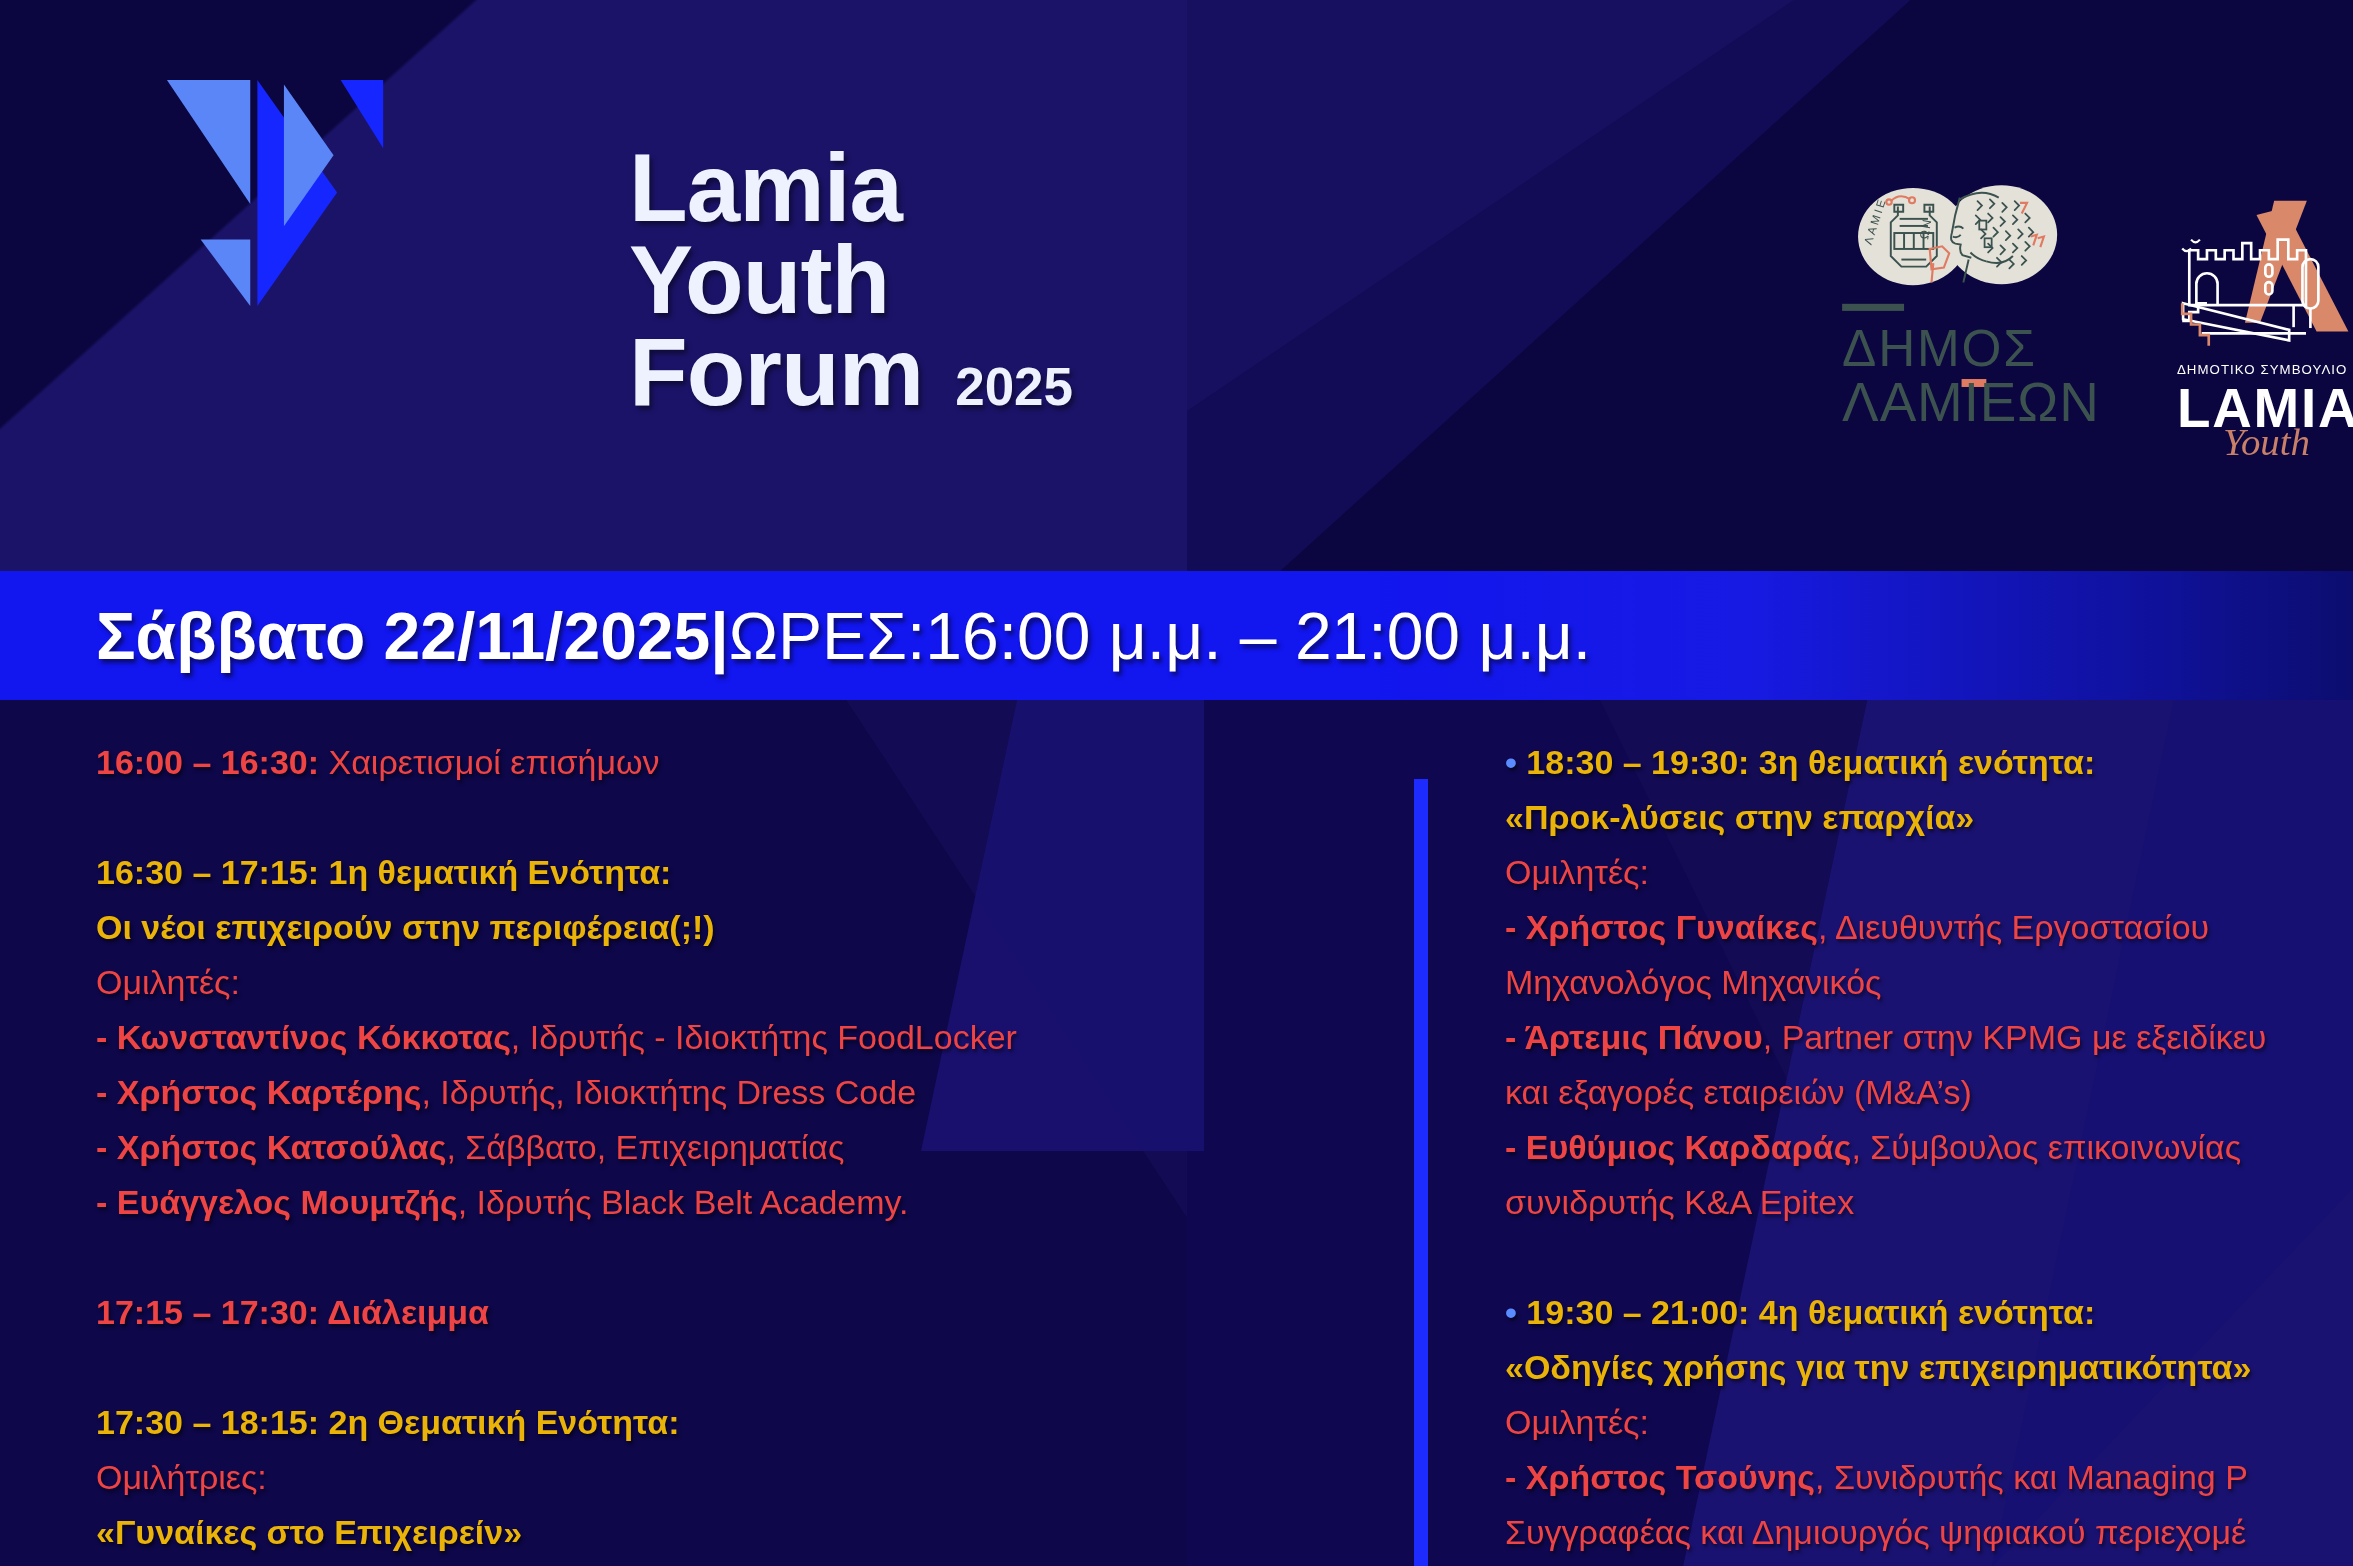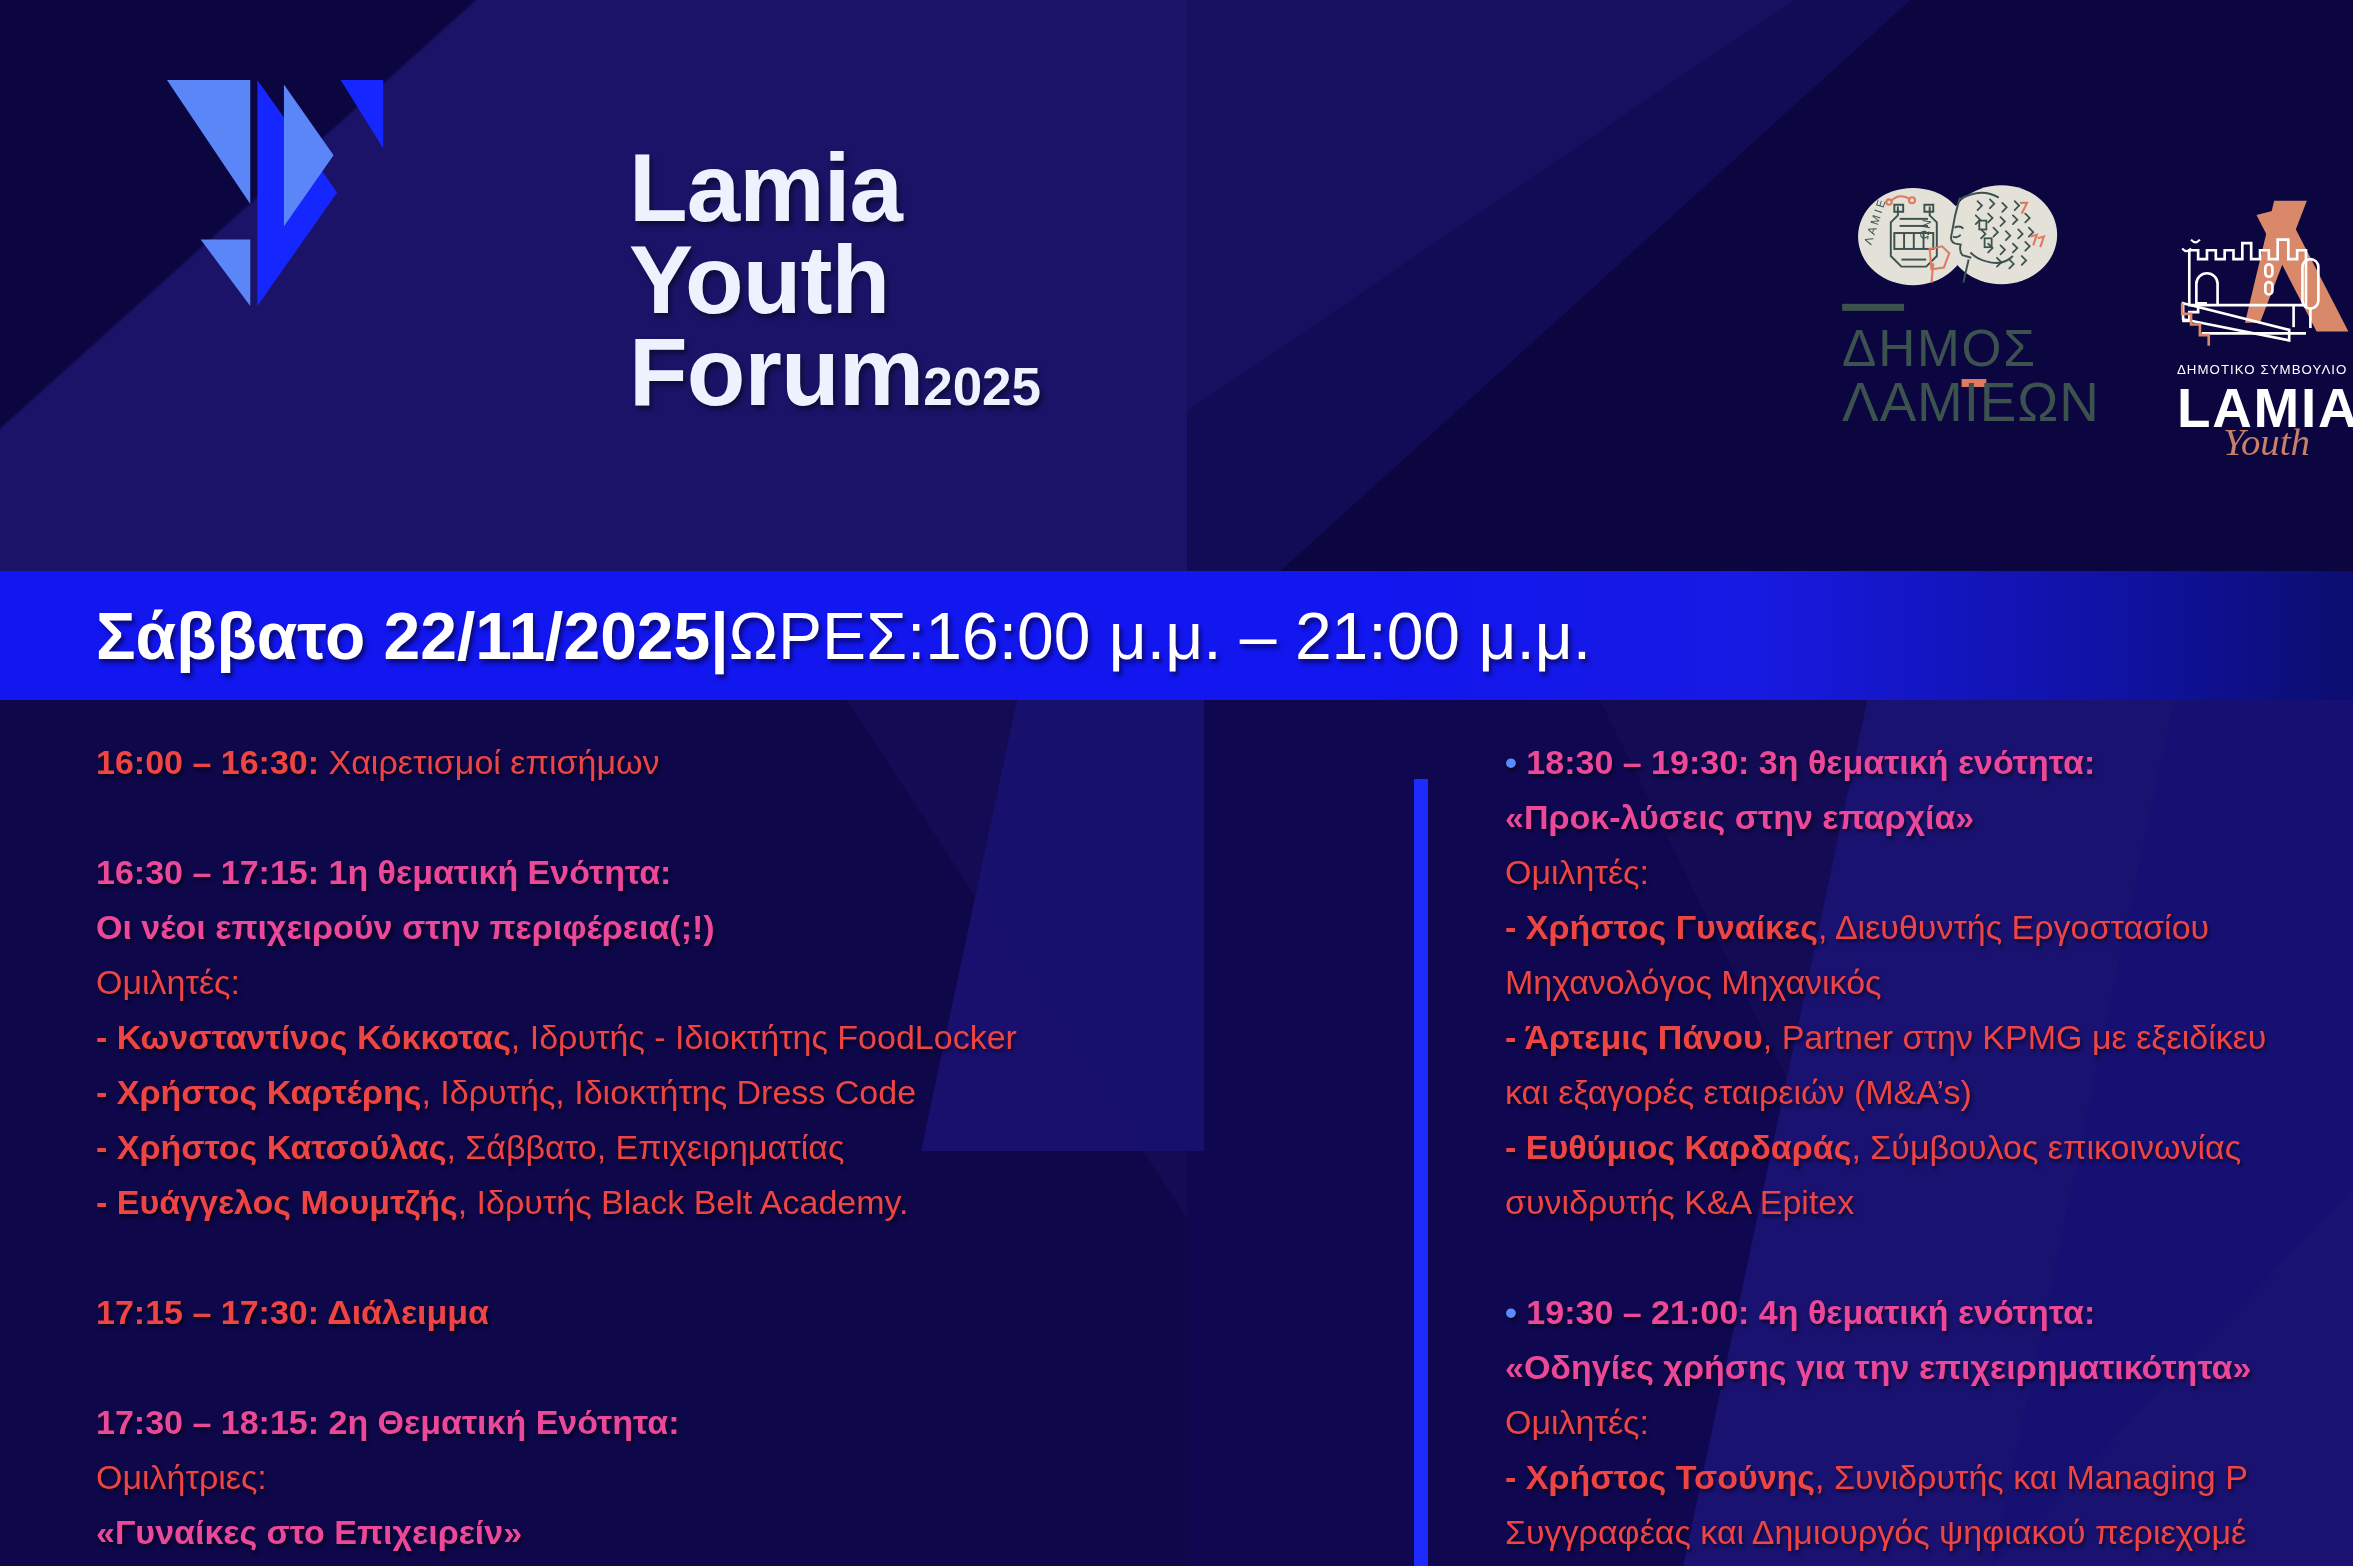--- a/index.html
+++ b/index.html
@@ -84,20 +84,21 @@
     font-size:96px;
     line-height:92px;
     letter-spacing:-0.9px;
     text-shadow:2.7px 3.5px 5.3px rgba(0,0,0,.45);
     white-space:nowrap;
   }
   .logo-word .yr {
     font-size:53px;
     vertical-align:baseline;
     letter-spacing:0px;
+    margin-left:32px;
   }
 
   
   .dimos { position:absolute; left:1820px; top:164px; width:292px; height:292px; }
   .dimos svg { display:block; width:100%; height:100%; }
 
   
   .lyouth { position:absolute; left:2161px; top:190px; width:221px; height:292px; }
   .lyouth svg { display:block; width:100%; height:100%; }
 
@@ -134,21 +135,21 @@
     left:1414px; top:779px;
     width:14px; height:787px;
     background:#1d2bff;
   }
 
   .blk { margin-bottom:0; }
   .spacer { height:55px; }
   .ln { white-space:nowrap; }
 
   .t-white   { color:#ef4444; }
-  .t-blue    { color:#ec4899; }
+  .t-blue    { color:#eab308; }
   .b         { font-weight:700; }
   .n         { font-weight:400;margin-top:8px; }
   .bullet    { color:#5a8cff; }
 </style>
 </head>
 <body>
 
 <div id="poster">
 
   <div class="bg-layer">

